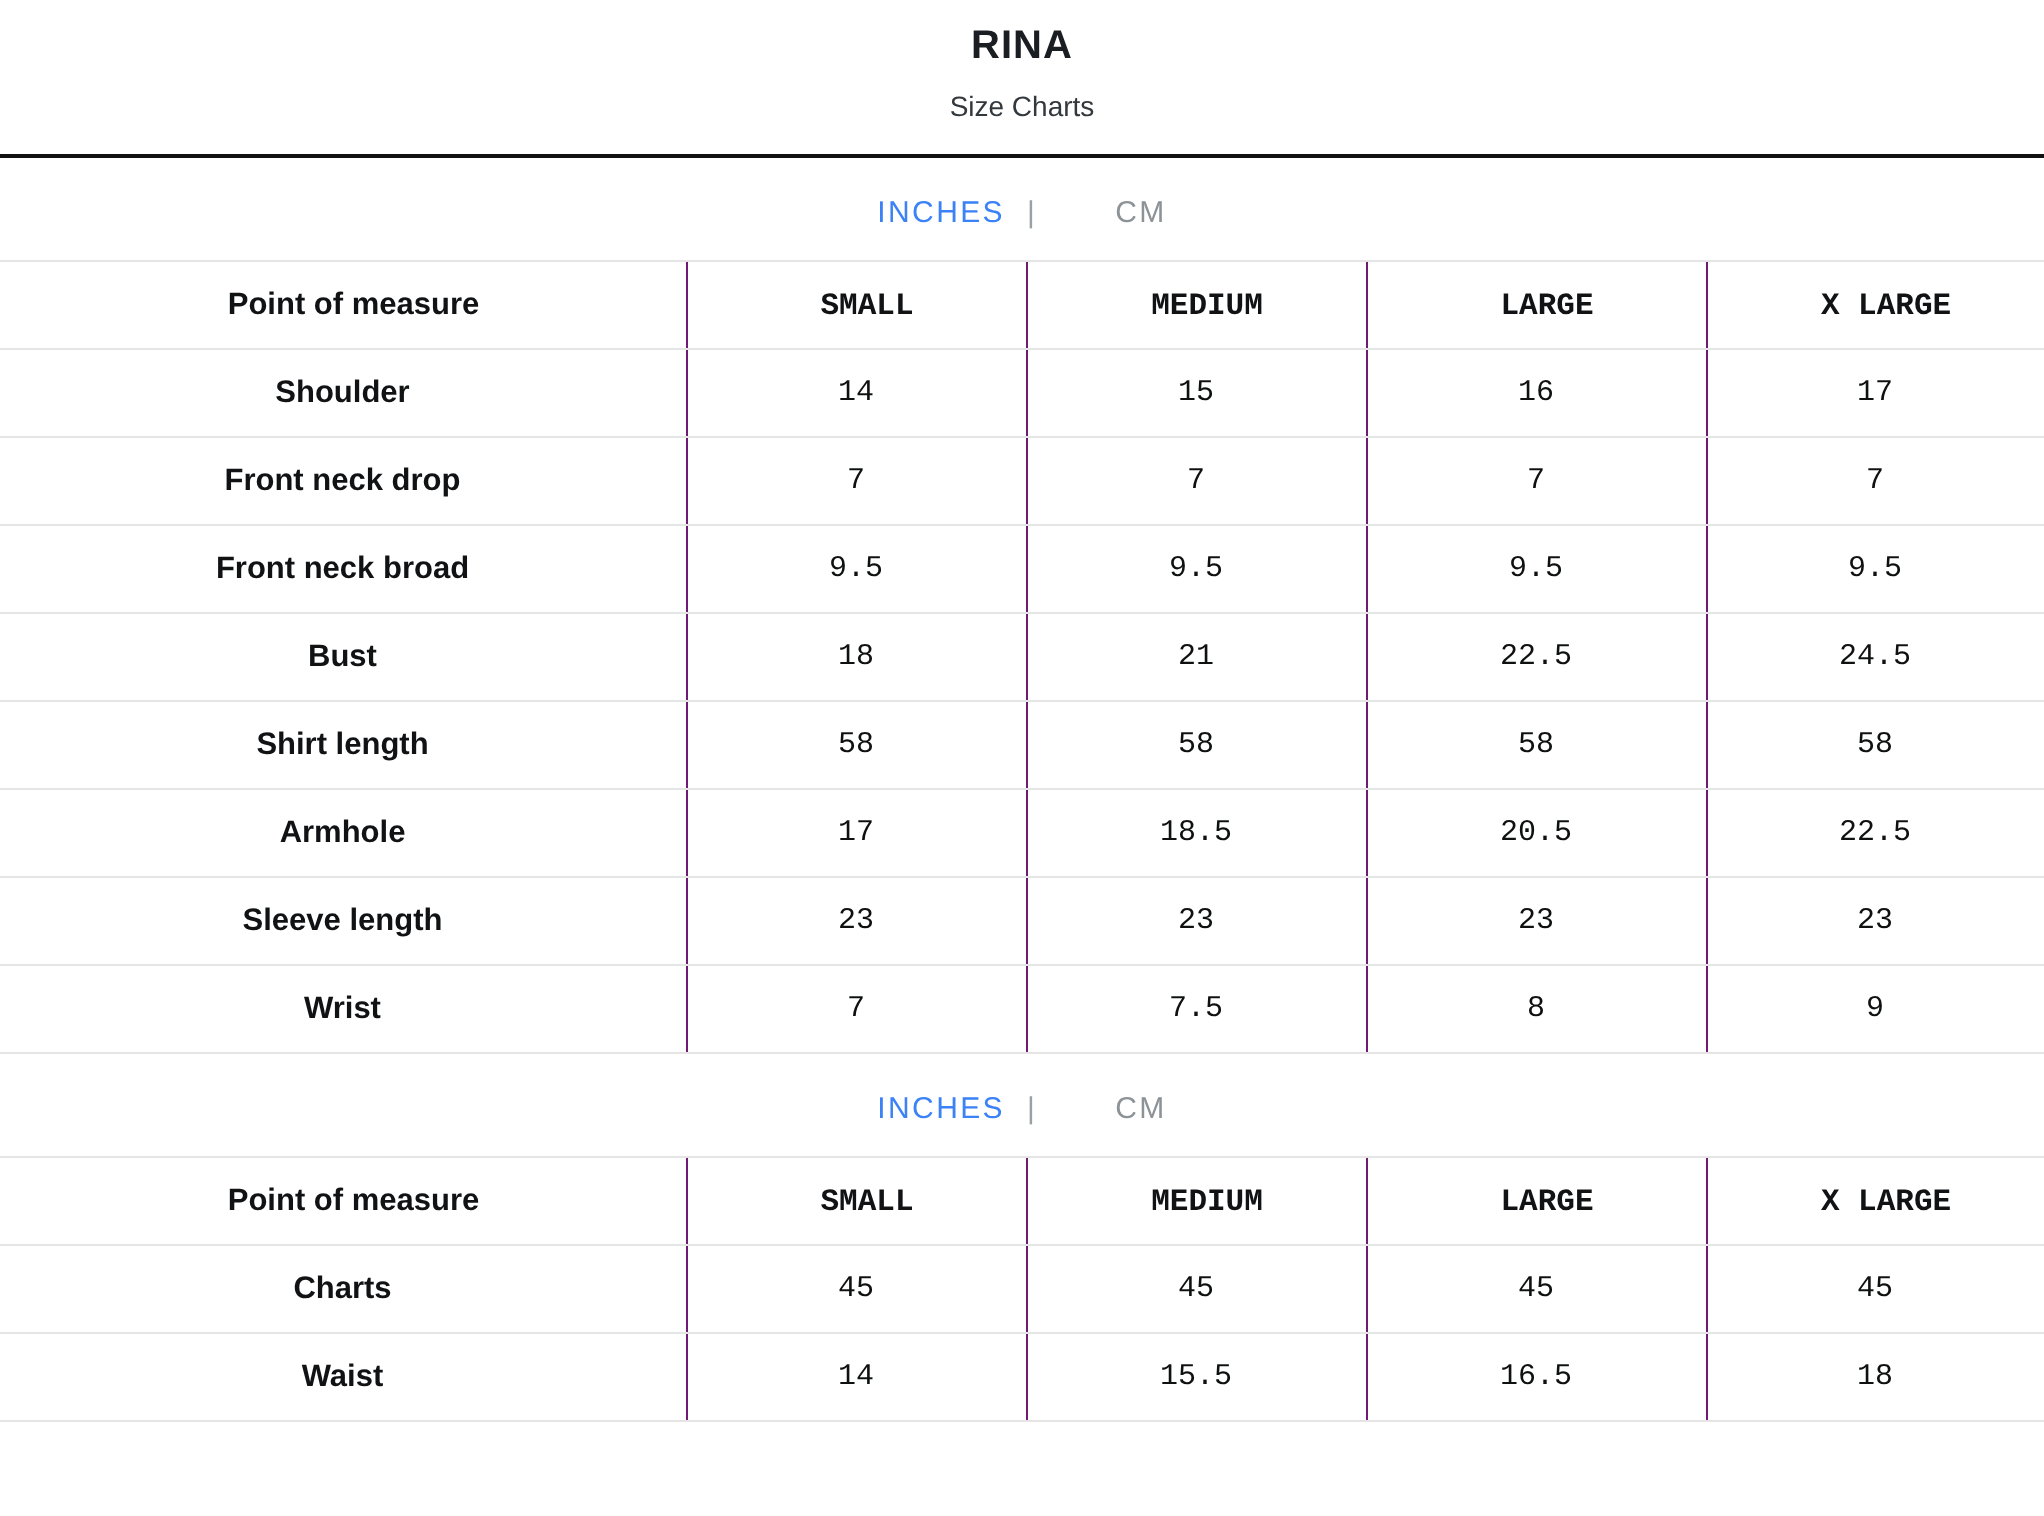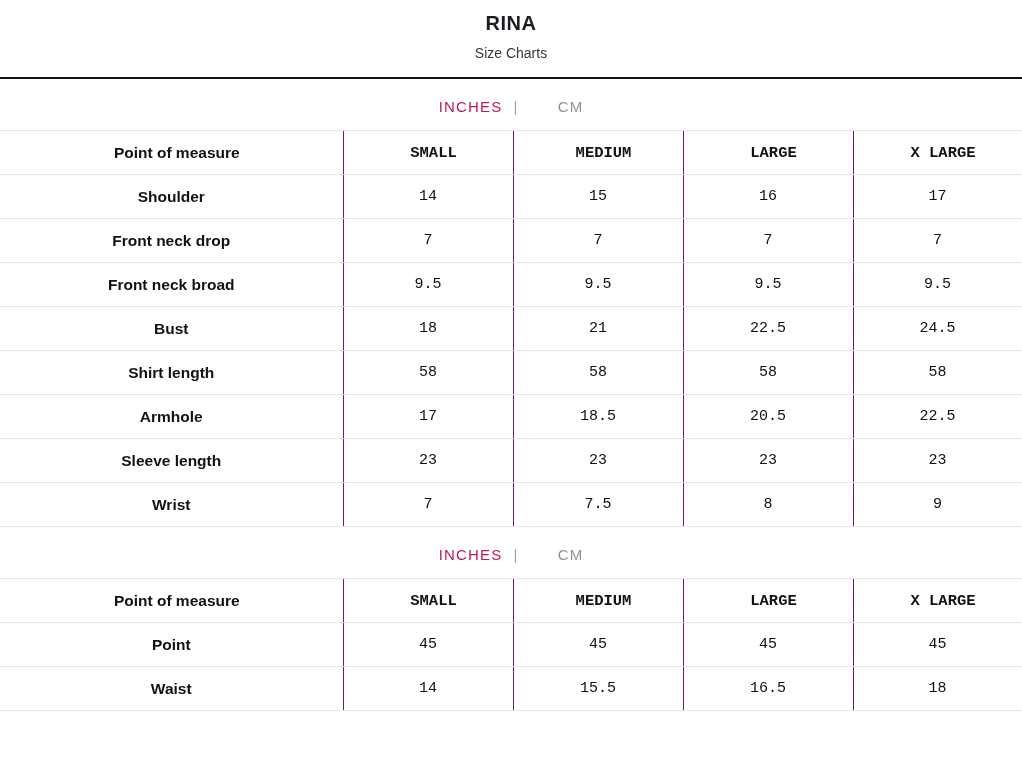--- a/index.html
+++ b/index.html
@@ -42,21 +42,21 @@
   }
   
   .unit-toggle {
     text-align: center;
     padding: 19px 0 15px 0;
     font-size: 15px;
     letter-spacing: 1.2px;
     user-select: none;
   }
   .unit-inches {
-    color: #be185d;
+    color: #3b82f6;
     cursor: pointer;
   }
   .unit-sep {
     color: #9aa0a6;
     margin: 0 11px;
     font-weight: 300;
   }
   .unit-cm {
     color: #8d9296;
     cursor: pointer;
@@ -208,21 +208,21 @@
       <tr>
         <th>Point of measure</th>
         <th>SMALL</th>
         <th>MEDIUM</th>
         <th>LARGE</th>
         <th>X LARGE</th>
       </tr>
     </thead>
     <tbody>
       <tr>
-        <td class="row-label">Point</td>
+        <td class="row-label">Charts</td>
         <td>45</td>
         <td>45</td>
         <td>45</td>
         <td>45</td>
       </tr>
       <tr>
         <td class="row-label">Waist</td>
         <td>14</td>
         <td>15.5</td>
         <td>16.5</td>

